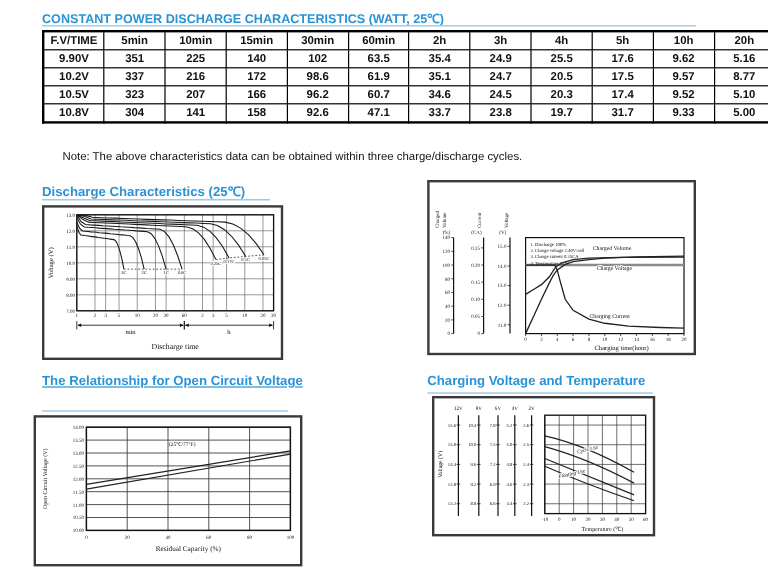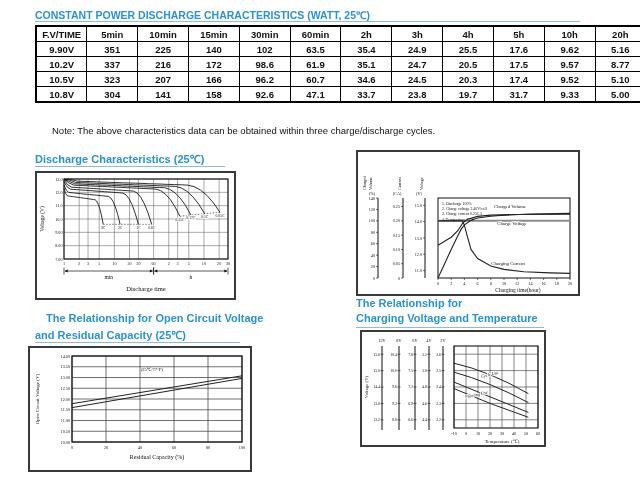--- a/index.html
+++ b/index.html
@@ -259,22 +259,21 @@
         <text x="212" y="132.5" font-size="4.2" text-anchor="middle" fill="#111">20</text>
         <text x="160" y="139.5" font-size="5.5" text-anchor="middle" fill="#111">Charging time(hour)</text>
         <path d="M80.0,126.0L86.6,111.7L93.2,97.4L99.8,83.7L103.1,77.4L106.4,72.9L113.0,68.3L119.6,66.0L132.8,64.3L146.0,63.1L172.4,62.0L212.0,61.4" fill="none" stroke="#222" stroke-width="1.1"></path>
         <path d="M80.0,93.3L86.6,89.3L93.2,85.2L99.8,78.7L105.1,70.5L109.7,67.2L119.6,64.4L132.8,63.1L159.2,62.5L212.0,62.3" fill="none" stroke="#222" stroke-width="1.1"></path>
         <path d="M80.0,68.9L104.4,68.9L106.4,73.1L109.0,83.1L113.0,97.4L119.6,106.6L132.8,114.0L146.0,117.4L165.8,119.7L192.2,120.9L212.0,121.4" fill="none" stroke="#222" stroke-width="1.1"></path>
         <text x="152" y="56.28571428571428" font-size="4.8" text-anchor="middle" fill="#111" paint-order="stroke" stroke="#fff" stroke-width="1.4">Charged Volume</text>
         <text x="154" y="72.61224489795919" font-size="4.8" text-anchor="middle" fill="#111" paint-order="stroke" stroke="#fff" stroke-width="1.4">Charge Voltage</text>
         <text x="150" y="113.14285714285714" font-size="4.8" text-anchor="middle" fill="#111" paint-order="stroke" stroke="#fff" stroke-width="1.4">Charging Current</text>
       </svg></div>
 
-  <div class="h2" style="left:46px;top:312px;">The Relationship for Open Circuit Voltage</div>
-  <div class="h2" style="left:35px;top:327px;">and Residual Capacity (25℃)</div>
+  <div class="h2" style="left:35px;top:312px;text-decoration:underline;">The Relationship for Open Circuit Voltage</div>
   <div class="rule" style="left:35px;top:342px;width:205px;"></div>
   <div class="chartbox" style="left:28px;top:346px;width:220px;height:122px;" id="chart-ocv"><svg width="220" height="122" viewBox="0 0 220 122">
         <line x1="42" y1="8" x2="212" y2="8" stroke="#333" stroke-width="0.7"></line>
         <text x="40" y="9.6" font-size="4.2" text-anchor="end" fill="#111">14.00</text>
         <line x1="42" y1="18.75" x2="212" y2="18.75" stroke="#333" stroke-width="0.7"></line>
         <text x="40" y="20.35" font-size="4.2" text-anchor="end" fill="#111">13.50</text>
         <line x1="42" y1="29.5" x2="212" y2="29.5" stroke="#333" stroke-width="0.7"></line>
         <text x="40" y="31.1" font-size="4.2" text-anchor="end" fill="#111">13.00</text>
         <line x1="42" y1="40.25" x2="212" y2="40.25" stroke="#333" stroke-width="0.7"></line>
         <text x="40" y="41.85" font-size="4.2" text-anchor="end" fill="#111">12.50</text>
@@ -301,21 +300,20 @@
         <text x="110" y="101" font-size="4.2" text-anchor="middle" fill="#111">40</text>
         <text x="144" y="101" font-size="4.2" text-anchor="middle" fill="#111">60</text>
         <text x="178" y="101" font-size="4.2" text-anchor="middle" fill="#111">80</text>
         <text x="212" y="101" font-size="4.2" text-anchor="middle" fill="#111">100</text>
         <text x="127" y="111" font-size="6" text-anchor="middle" fill="#111">Residual Capacity (%)</text>
         <text x="121.89999999999999" y="23.480000000000015" font-size="4.5" text-anchor="middle" fill="#111">(25℃/77°F)</text>
         <path d="M42.0,55.7L212.0,27.8" fill="none" stroke="#222" stroke-width="1"></path>
         <path d="M42.0,59.6L212.0,30.4" fill="none" stroke="#222" stroke-width="1"></path>
       </svg></div>
 
-  <div class="h2" style="left:356px;top:297px;">The Relationship for</div>
   <div class="h2" style="left:356px;top:312px;">Charging Voltage and Temperature</div>
   <div class="rule" style="left:356px;top:327px;width:188px;"></div>
   <div class="chartbox" style="left:360px;top:330px;width:182px;height:113px;" id="chart-cvt"><svg width="182" height="113" viewBox="0 0 182 113">
         <text x="6" y="55" font-size="4.8" text-anchor="middle" fill="#111" transform="rotate(-90 6 55)">Voltage (V)</text>
         <text x="20" y="10" font-size="4.3" text-anchor="middle" fill="#111">12V</text>
         <line x1="20" y1="14" x2="20" y2="98" stroke="#111" stroke-width="1"></line>
         <line x1="18.5" y1="22.19999999999997" x2="21.5" y2="22.19999999999997" stroke="#111" stroke-width="0.6"></line>
         <text x="18" y="23.59999999999997" font-size="3.9" text-anchor="end" fill="#111">15.6</text>
         <line x1="18.5" y1="38.59999999999999" x2="21.5" y2="38.59999999999999" stroke="#111" stroke-width="0.6"></line>
         <text x="18" y="39.999999999999986" font-size="3.9" text-anchor="end" fill="#111">15.0</text>

